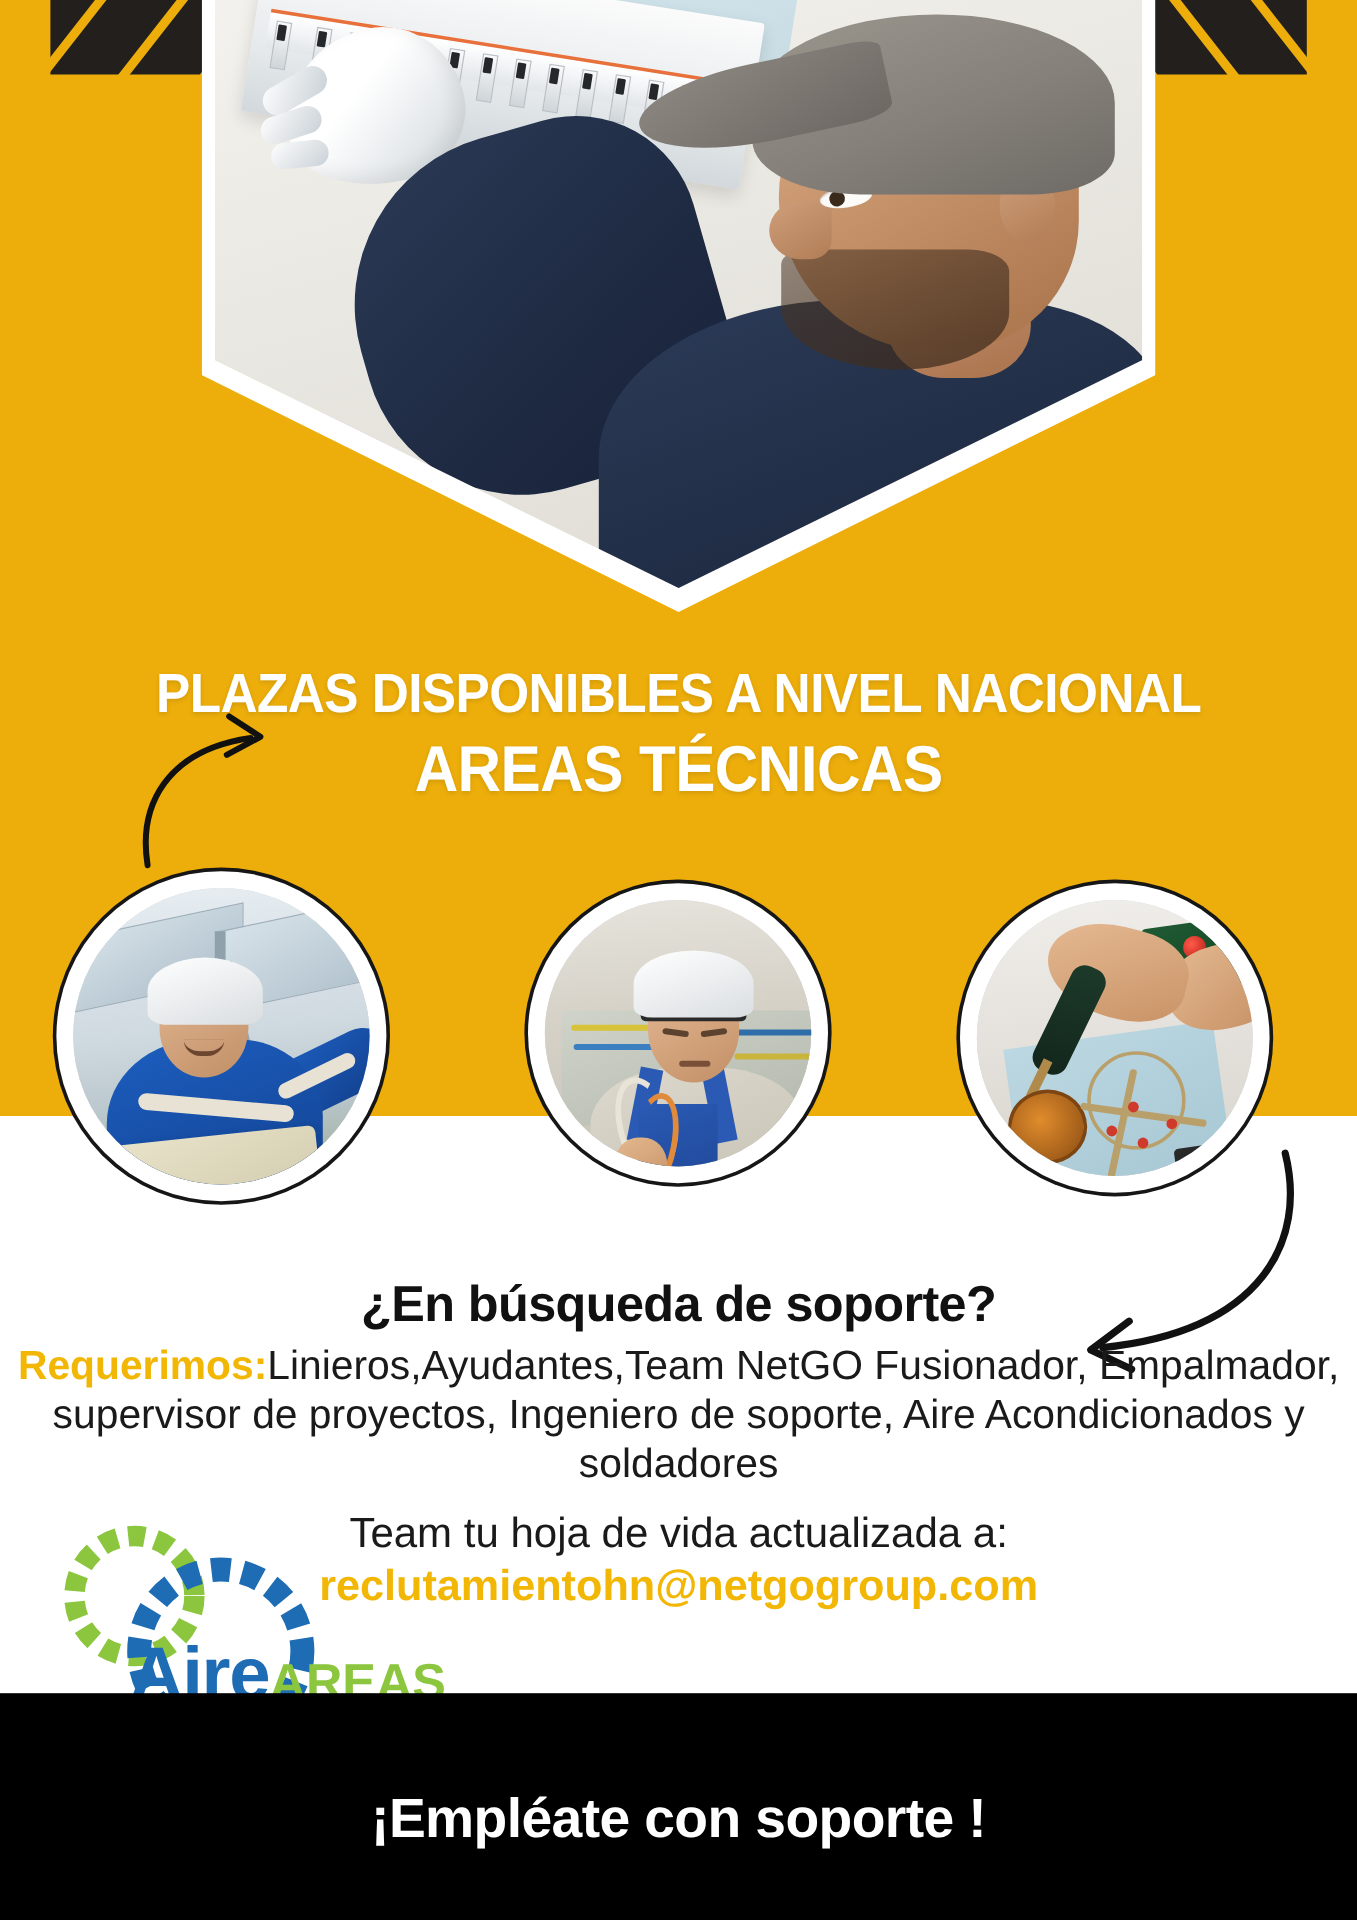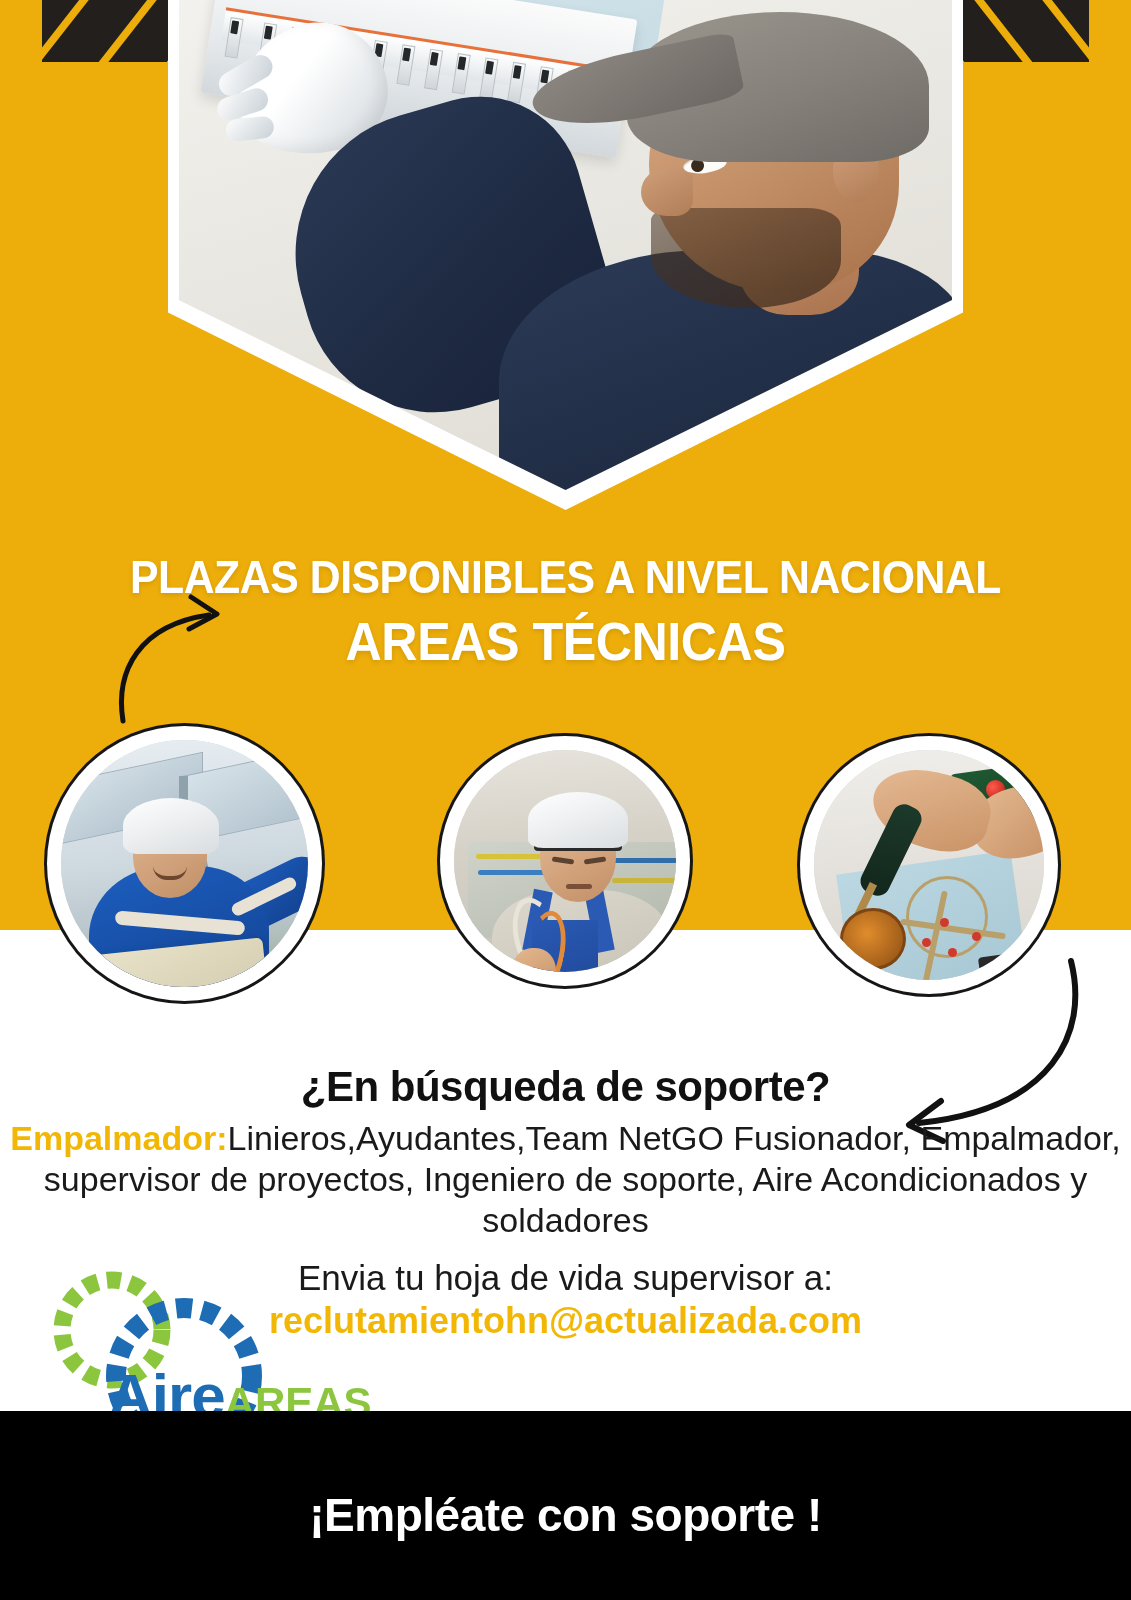--- a/index.html
+++ b/index.html
@@ -441,25 +441,25 @@
   </div>
 
   <svg class="arrow-bottom" viewBox="0 0 210 190">
     <path d="M196,6 C214,78 178,154 44,168" stroke="#111" stroke-width="6" fill="none" stroke-linecap="round"></path>
     <path d="M66,146 L34,170 L68,186" stroke="#111" stroke-width="6" fill="none" stroke-linecap="round" stroke-linejoin="round"></path>
   </svg>
 
   <div class="q-title">¿En búsqueda de soporte?</div>
 
   <div class="req-block">
-    <span class="req-label">Empalmador:</span><span>Linieros,Ayudantes,Team NetGO Fusionador, Empalmador, supervisor de proyectos, Ingeniero de soporte, Aire Acondicionados y soldadores</span>
-  </div>
-
-  <div class="send-line">Envia tu hoja de vida supervisor a:</div>
-  <div class="email-line">reclutamientohn@actualizada.com</div>
+    <span class="req-label">Requerimos:</span><span>Linieros,Ayudantes,Team NetGO Fusionador, Empalmador, supervisor de proyectos, Ingeniero de soporte, Aire Acondicionados y soldadores</span>
+  </div>
+
+  <div class="send-line">Team tu hoja de vida actualizada a:</div>
+  <div class="email-line">reclutamientohn@netgogroup.com</div>
 
   <div class="logo">
     <svg viewBox="0 0 430 185" width="430" height="185">
       <circle cx="96" cy="72" r="50" fill="none" stroke="#8CC63E" stroke-width="17" stroke-dasharray="14 9" stroke-linecap="butt"></circle>
       <circle cx="168" cy="118" r="68" fill="none" stroke="#1E6DB4" stroke-width="20" stroke-dasharray="16 10" stroke-linecap="butt"></circle>
     </svg>
     <div class="logo-word">
       <span class="net">Aire</span><span class="grp">AREAS</span>
     </div>
   </div>

